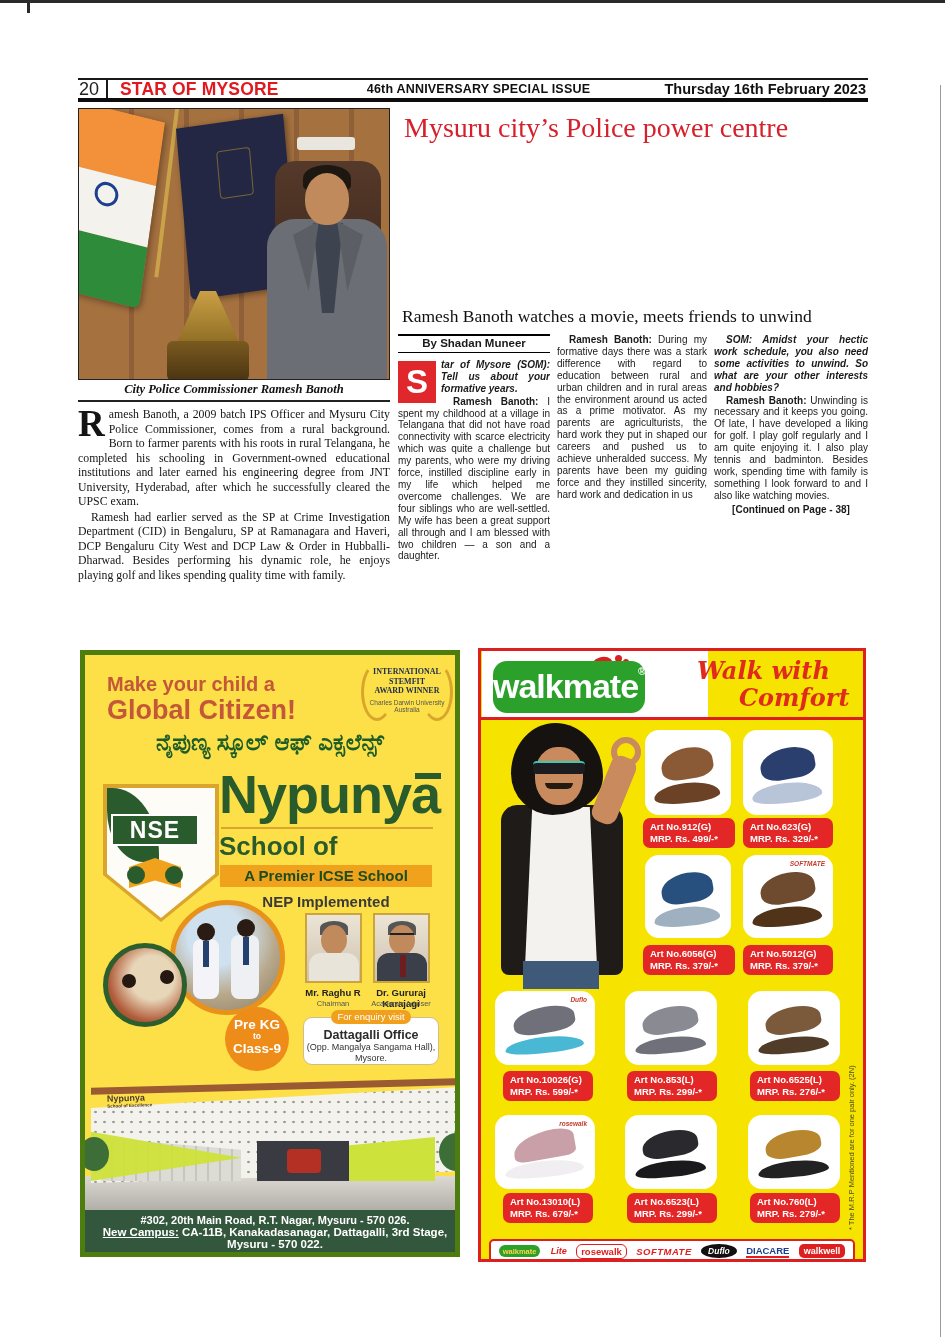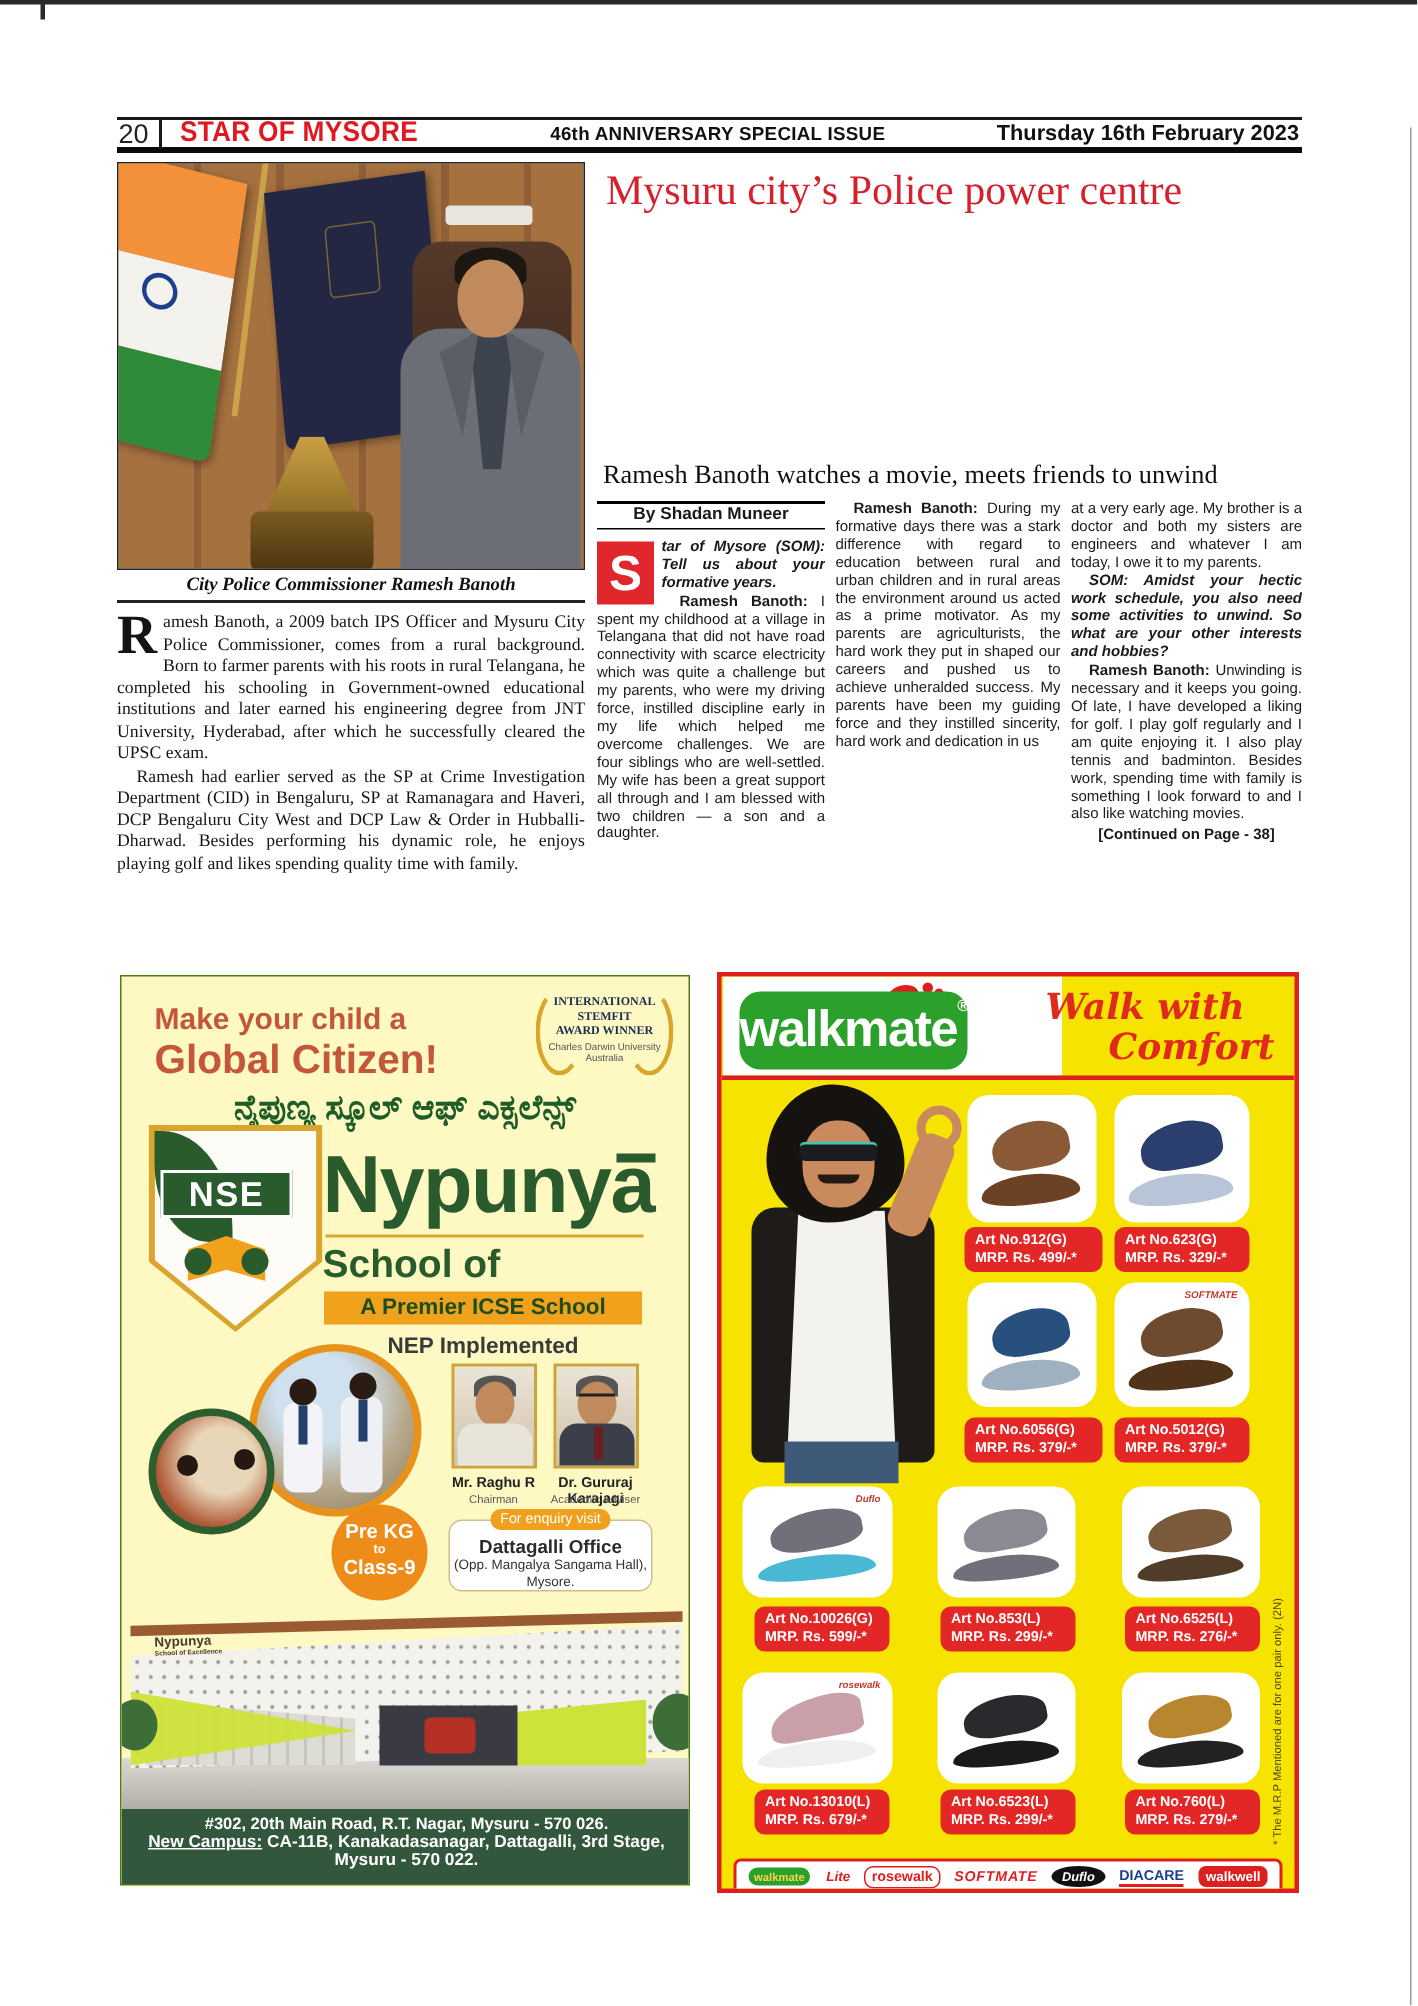--- a/index.html
+++ b/index.html
@@ -74,33 +74,33 @@
           font-weight:bold;font-size:11.5px;padding:2px 0;margin-bottom:6px;}
   .q{font-weight:bold;font-style:italic;margin:0 0 1px 0;}
   .q.ind{text-indent:12px;}
   .ans{margin:0;text-indent:12px;}
   .ans b{font-weight:bold;}
   .scap{float:left;width:38px;height:42px;background:#e0272c;color:#fff;font-weight:bold;
         font-size:33px;line-height:42px;text-align:center;margin:2px 5px 0 0;font-style:normal;}
   .cont{font-weight:bold;text-align:center;text-indent:0;margin-top:2px;}
 
   
-  .nyp{left:80px;top:650px;width:380px;height:607px;background:#fef9c3;border:1px solid #4d7c0f;overflow:hidden;}
+  .nyp{left:80px;top:650px;width:380px;height:607px;background:#fde047;border:5px solid #4d7c0f;overflow:hidden;}
   .nyp-tag1{position:absolute;left:22px;top:18px;font-weight:bold;font-size:20px;color:#c4573a;}
   .nyp-tag2{position:absolute;left:22px;top:40px;font-weight:bold;font-size:27px;color:#c4573a;}
   .laurel{position:absolute;left:272px;top:6px;width:100px;height:74px;text-align:center;}
   .laurel::before,.laurel::after{content:"";position:absolute;top:2px;width:26px;height:52px;
       border:3px solid #d9a52c;border-radius:50%;}
   .laurel::before{left:4px;border-right-color:transparent;border-top-color:transparent;}
   .laurel::after{right:4px;border-left-color:transparent;border-top-color:transparent;}
   .law1{font-family:"Liberation Serif",serif;font-weight:bold;font-size:8px;color:#1a2c50;line-height:9.5px;padding-top:6px;}
   .lawsub{font-size:6.5px;color:#555;line-height:7.5px;padding-top:3px;}
   .nyp-kan{position:absolute;left:0;top:74px;width:100%;text-align:center;font-weight:bold;
            font-size:23px;color:#1e5c28;}
-  .nse{position:absolute;left:18px;top:99px;width:116px;height:138px;}
+  .nse{position:absolute;left:18px;top:129px;width:116px;height:138px;}
   .nse-out{position:absolute;inset:0;background:#d9a52c;clip-path:polygon(0 0,100% 0,100% 66%,50% 100%,0 66%);}
   .nse-in{position:absolute;inset:4px;background:#fdfcf6;clip-path:polygon(0 0,100% 0,100% 66%,50% 100%,0 66%);}
   .nse-leaf{position:absolute;left:4px;top:4px;width:52px;height:74px;background:#2a5b2c;border-radius:0 90% 0 70%;}
   .nse-band{position:absolute;left:8px;top:30px;width:88px;height:32px;background:#2a5b2c;border:2px solid #fff;
             color:#fff;font-weight:bold;font-size:23px;text-align:center;line-height:28px;letter-spacing:1px;}
   .nse-book{position:absolute;left:26px;top:74px;width:52px;height:30px;background:#f0a21c;
             clip-path:polygon(0 30%,50% 0,100% 30%,100% 100%,50% 75%,0 100%);}
   .nse-h1{position:absolute;left:24px;top:82px;width:18px;height:18px;background:#2a5b2c;border-radius:50%;}
   .nse-h2{position:absolute;left:62px;top:82px;width:18px;height:18px;background:#2a5b2c;border-radius:50%;}
   .nyp-name{position:absolute;left:134px;top:108px;width:230px;font-weight:bold;font-size:54px;
@@ -288,21 +288,20 @@
   <div class="abs iv" data-name="interview">
     <div class="ivcol c1" data-name="interview-column-1">
       <div class="byline" data-name="byline">By Shadan Muneer</div>
       <p class="q" data-name="question-1"><span class="scap" data-name="drop-cap-s">S</span><span>tar of Mysore (SOM): Tell us about your formative years.</span></p>
       <p class="ans" data-name="answer-1"><b>Ramesh Banoth:</b><span> I spent my childhood at a village in Telangana that did not have road connectivity with scarce electricity which was quite a challenge but my parents, who were my driving force, instilled discipline early in my life which helped me overcome challenges. We are four siblings who are well-settled. My wife has been a great support all through and I am blessed with two children — a son and a daughter.</span></p>
     </div>
     <div class="ivcol c2" data-name="interview-column-2">
       <p class="ans" data-name="answer-2"><b>Ramesh Banoth:</b><span> During my formative days there was a stark difference with regard to education between rural and urban children and in rural areas the environment around us acted as a prime motivator. As my parents are agriculturists, the hard work they put in shaped our careers and pushed us to achieve unheralded success. My parents have been my guiding force and they instilled sincerity, hard work and dedication in us</span></p>
     </div>
     <div class="ivcol c3" data-name="interview-column-3">
-      <p class="ans" style="text-indent:0" data-name="answer-2-continued">at a very early age. My brother is a doctor and both my sisters are engineers and whatever I am today, I owe it to my parents.</p>
       <p class="q ind" data-name="question-3">SOM: Amidst your hectic work schedule, you also need some activities to unwind. So what are your other interests and hobbies?</p>
       <p class="ans" data-name="answer-3"><b>Ramesh Banoth:</b><span> Unwinding is necessary and it keeps you going. Of late, I have developed a liking for golf. I play golf regularly and I am quite enjoying it. I also play tennis and badminton. Besides work, spending time with family is something I look forward to and I also like watching movies.</span></p>
       <p class="ans cont" data-name="continued-note">[Continued on Page - 38]</p>
     </div>
   </div>
 
   <div class="abs nyp" data-name="nypunya-ad">
     <div class="nyp-tag1" data-name="ad-tagline">Make your child a</div>
     <div class="nyp-tag2" data-name="ad-tagline">Global Citizen!</div>
     <div class="laurel" data-name="award-laurel-icon">

